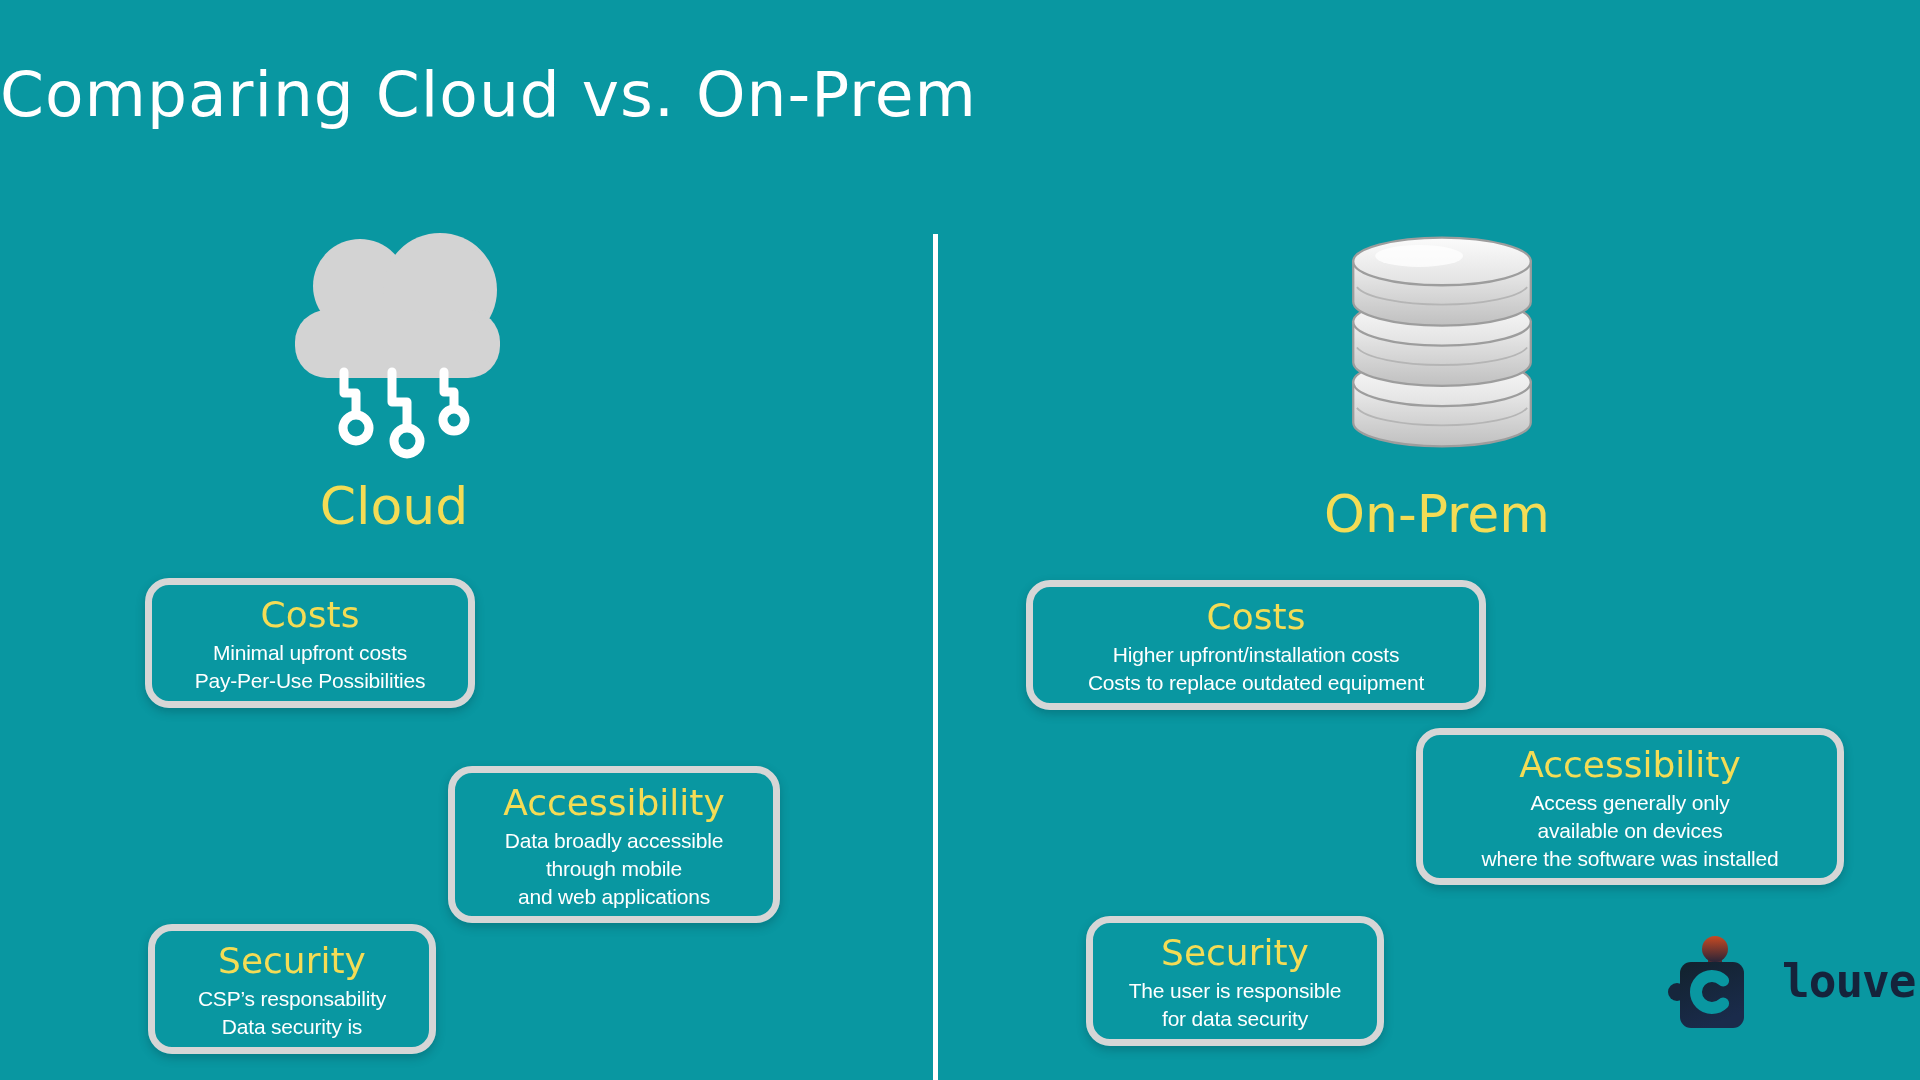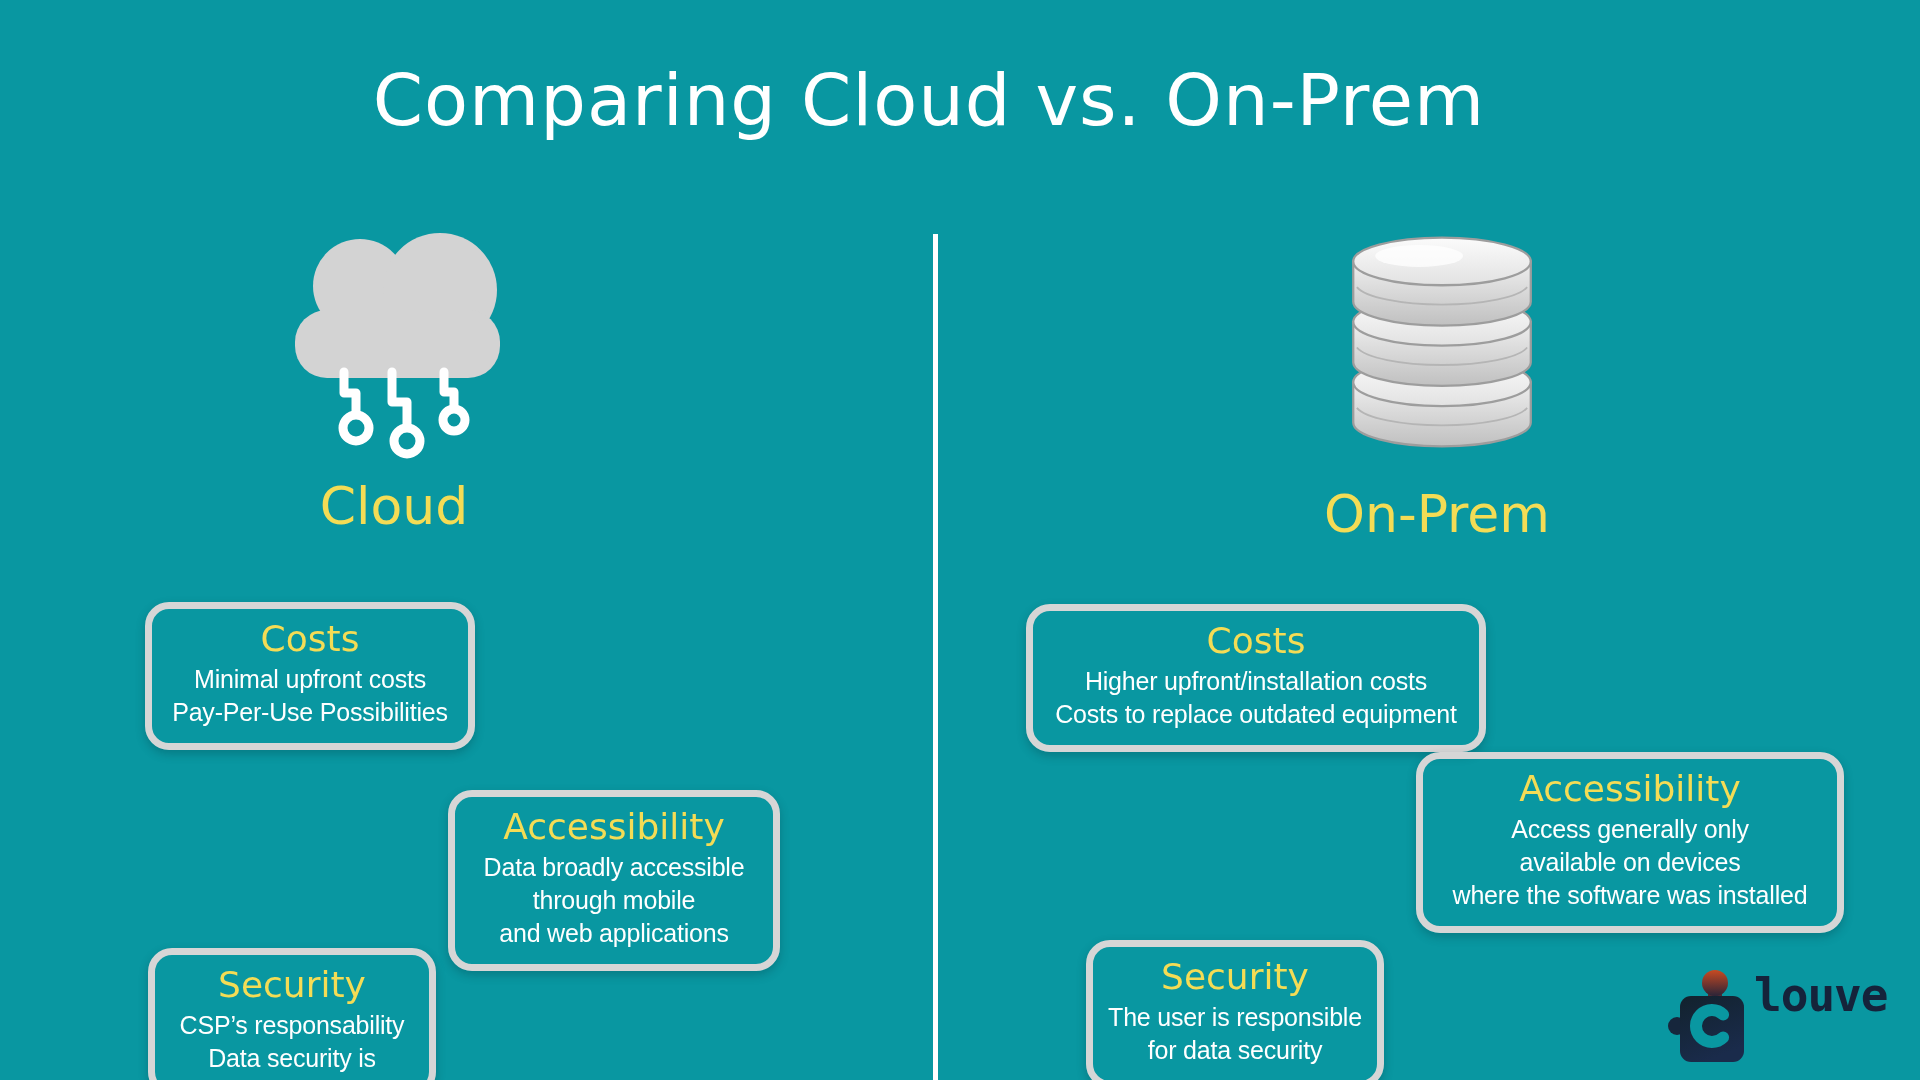--- a/index.html
+++ b/index.html
@@ -10,25 +10,24 @@
     --icon_gray: #D3D3D3;
     --logo_navy: #15233B;
   }
   * { margin:0; padding:0; box-sizing:border-box; }
   html,body { width:1920px; height:1080px; overflow:hidden; }
   body { background: var(--background); font-family:"Liberation Sans", sans-serif; }
   .canvas { position:relative; width:1920px; height:1080px; background:var(--background); }
 
   .title {
     position:absolute; left:0; top:58px; width:1810px;
-    text-align:center; color:var(--white);
+    color:var(--white);
     font-family:"DejaVu Sans", sans-serif;
-    font-size:72px; font-weight:normal; letter-spacing:1px;
+    font-size:63px; font-weight:normal; letter-spacing:1px;
     white-space:nowrap;
-    padding-left:48px;
   }
 
   .divider {
     position:absolute; left:933px; top:234px; width:5px; height:846px;
     background:var(--white);
   }
 
   .cloud-icon { position:absolute; left:270px; top:220px; width:260px; height:260px; }
   .db-icon    { position:absolute; left:1342px; top:234px; width:200px; height:216px; }
 
@@ -37,47 +36,46 @@
     font-family:"DejaVu Sans", sans-serif; font-size:52px;
     text-align:center; white-space:nowrap;
   }
   .cloud-label  { left:244px;  width:300px; }
   .onprem-label { left:1262px; width:350px;margin-top:8px; }
 
   .box {
     position:absolute;
     border:7px solid var(--box_border);
     border-radius:24px;
-    padding:8px 10px 14px;
+    padding:8px 10px 6px;
     text-align:center;
     box-shadow:0 4px 10px rgba(0,40,46,.25);
-    margin-top:24px;
   }
   .box-heading {
     color:var(--yellow);
     font-family:"DejaVu Sans", sans-serif;
     font-size:36px; line-height:1.2; margin-bottom:3px;
     white-space:nowrap;
   }
   .box-line {
     color:var(--white);
-    font-size:25px; line-height:1.32; letter-spacing:-0.2px;
+    font-size:21px; line-height:1.32; letter-spacing:-0.2px;
     white-space:nowrap;
   }
 
   .box-cloud-costs     { left:145px;  top:578px; width:330px; }
   .box-cloud-access    { left:448px;  top:766px; width:332px; }
   .box-cloud-security  { left:148px;  top:924px; width:288px; }
   .box-onprem-costs    { left:1026px; top:580px; width:460px; }
   .box-onprem-access   { left:1416px; top:728px; width:428px; }
   .box-onprem-security { left:1086px; top:916px; width:298px; }
 
   .logo {
-    position:absolute; left:1668px; top:968px; height:104px;
-    display:flex; align-items:flex-start;
+    position:absolute; left:1668px; top:934px; height:104px;
+    display:flex; align-items:center;gap:28px;
   }
   .logo svg { width:90px; height:104px; }
   .logo-text {
     font-family:"DejaVu Sans Mono", monospace;
     font-weight:bold; font-size:46px; color:var(--logo_navy);
     margin-left:-4px; margin-bottom:10px; letter-spacing:-1px;
   }
 </style>
 </head>
 <body>

